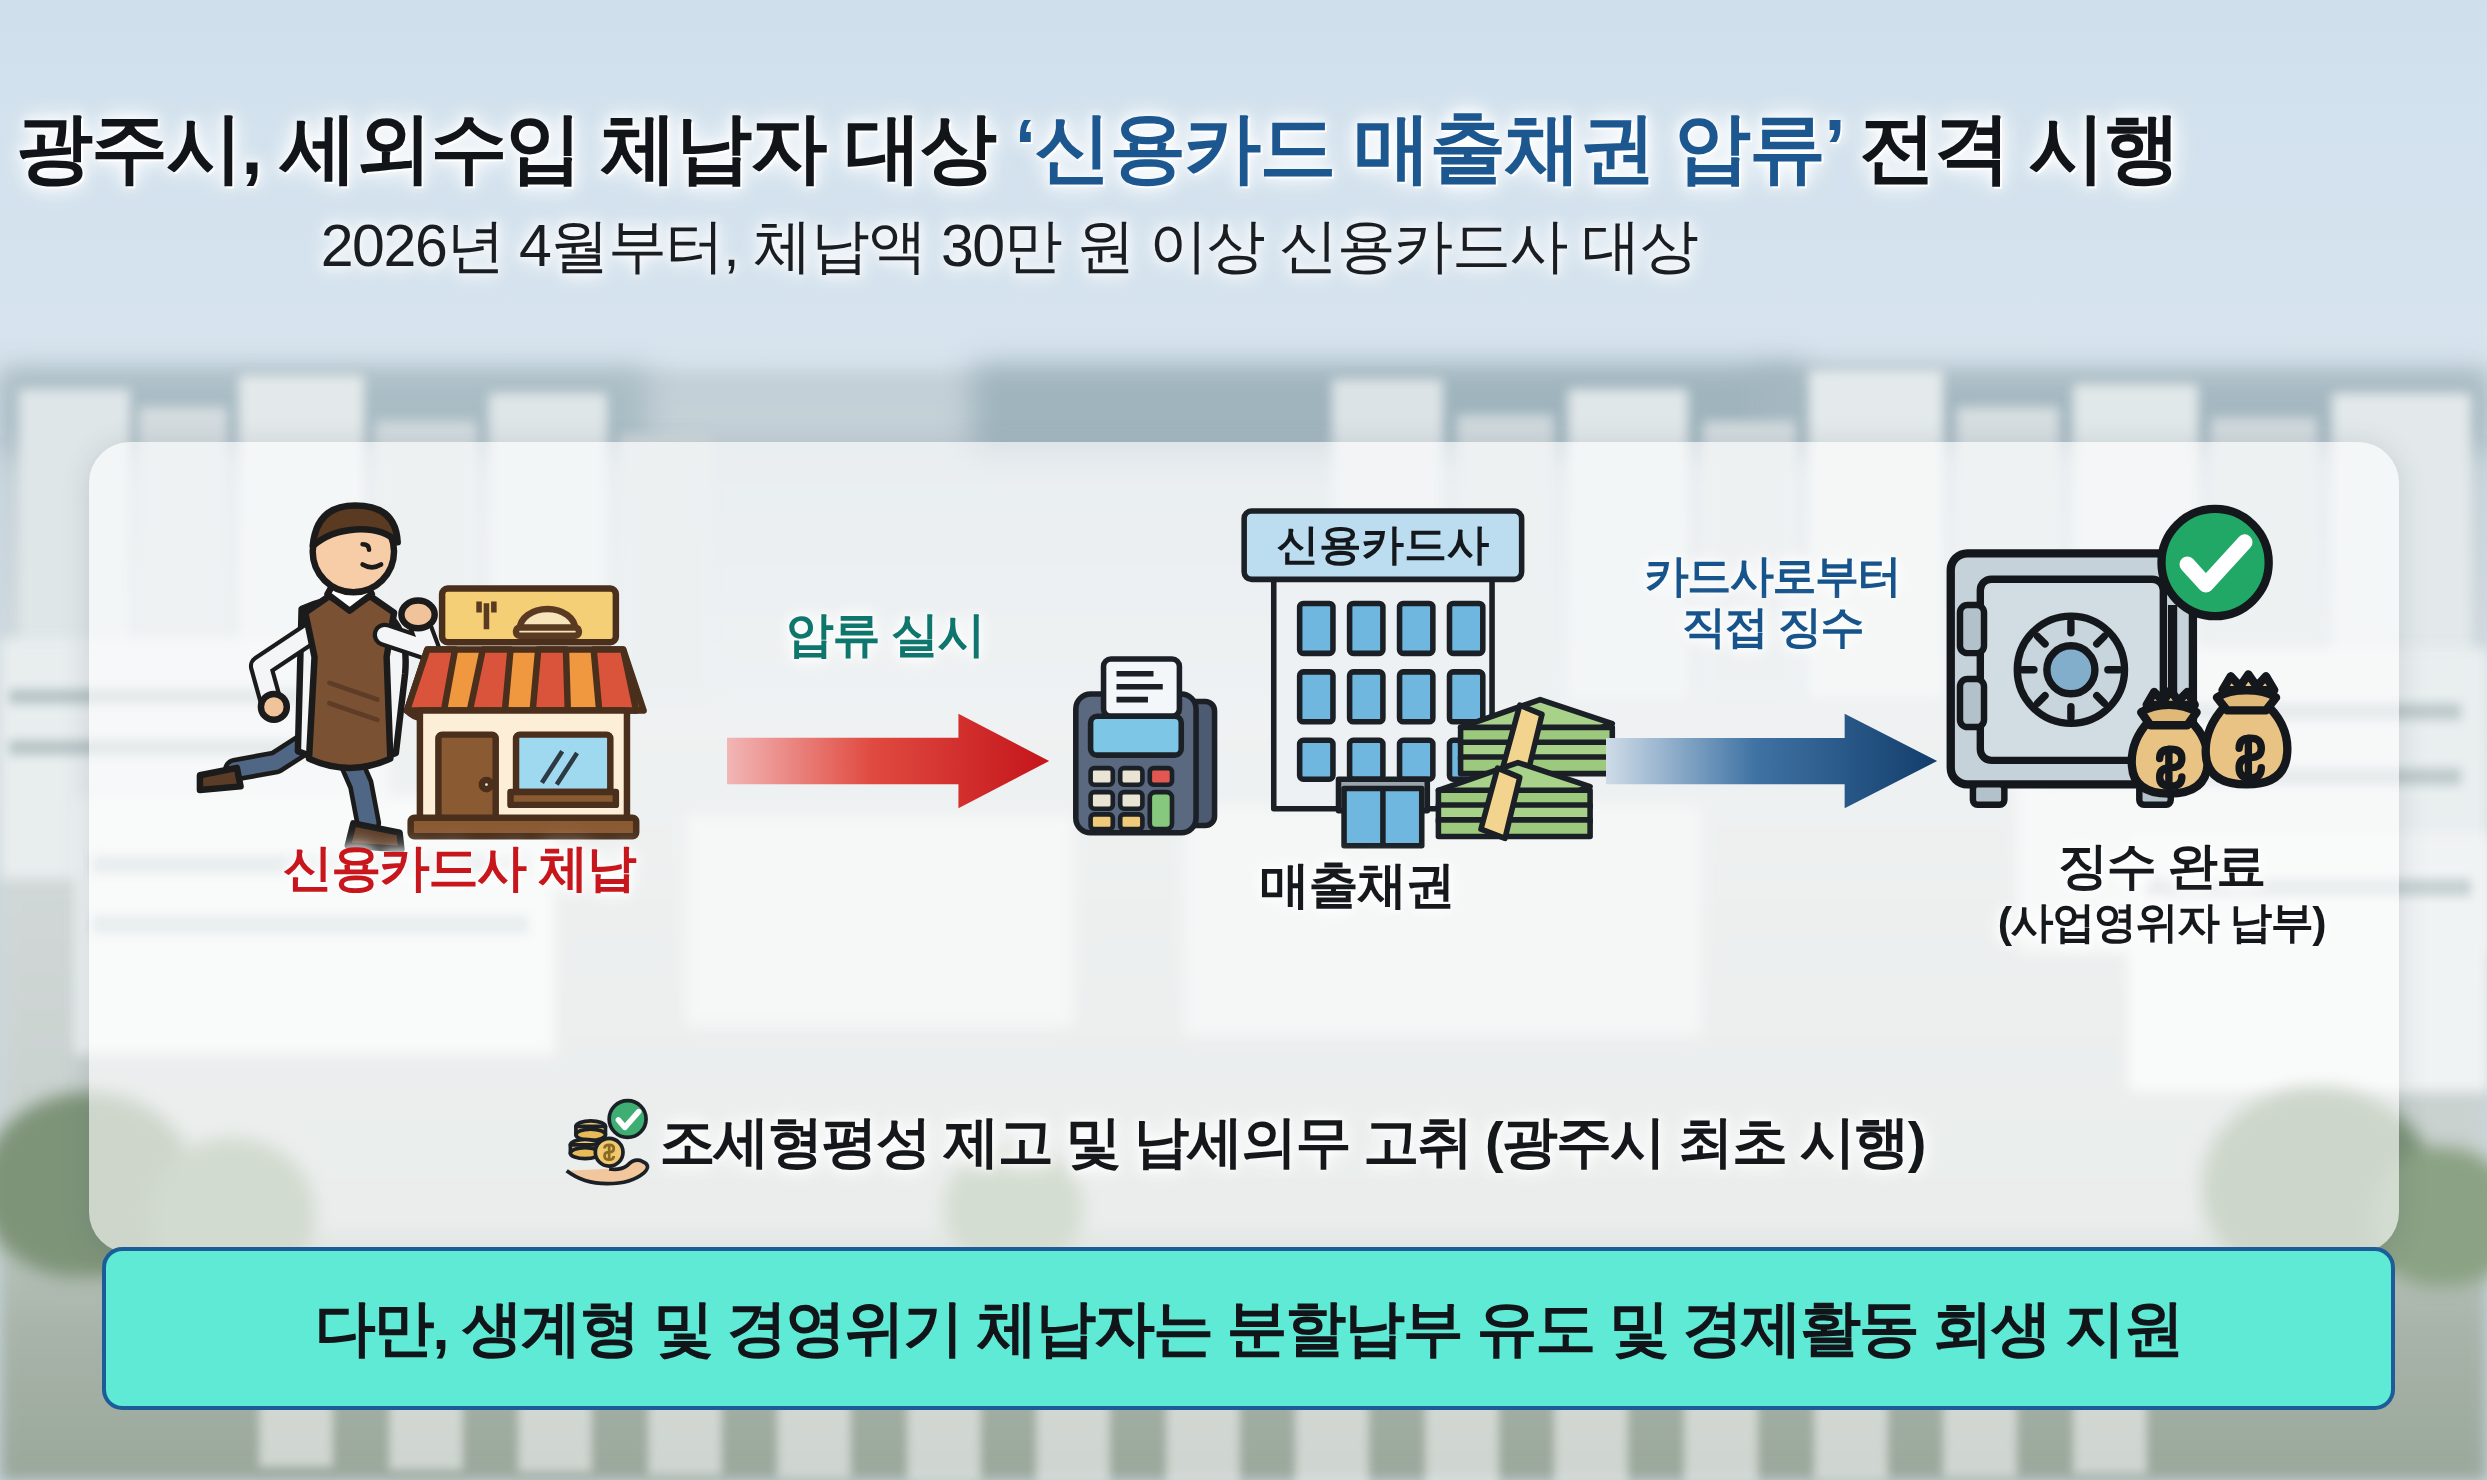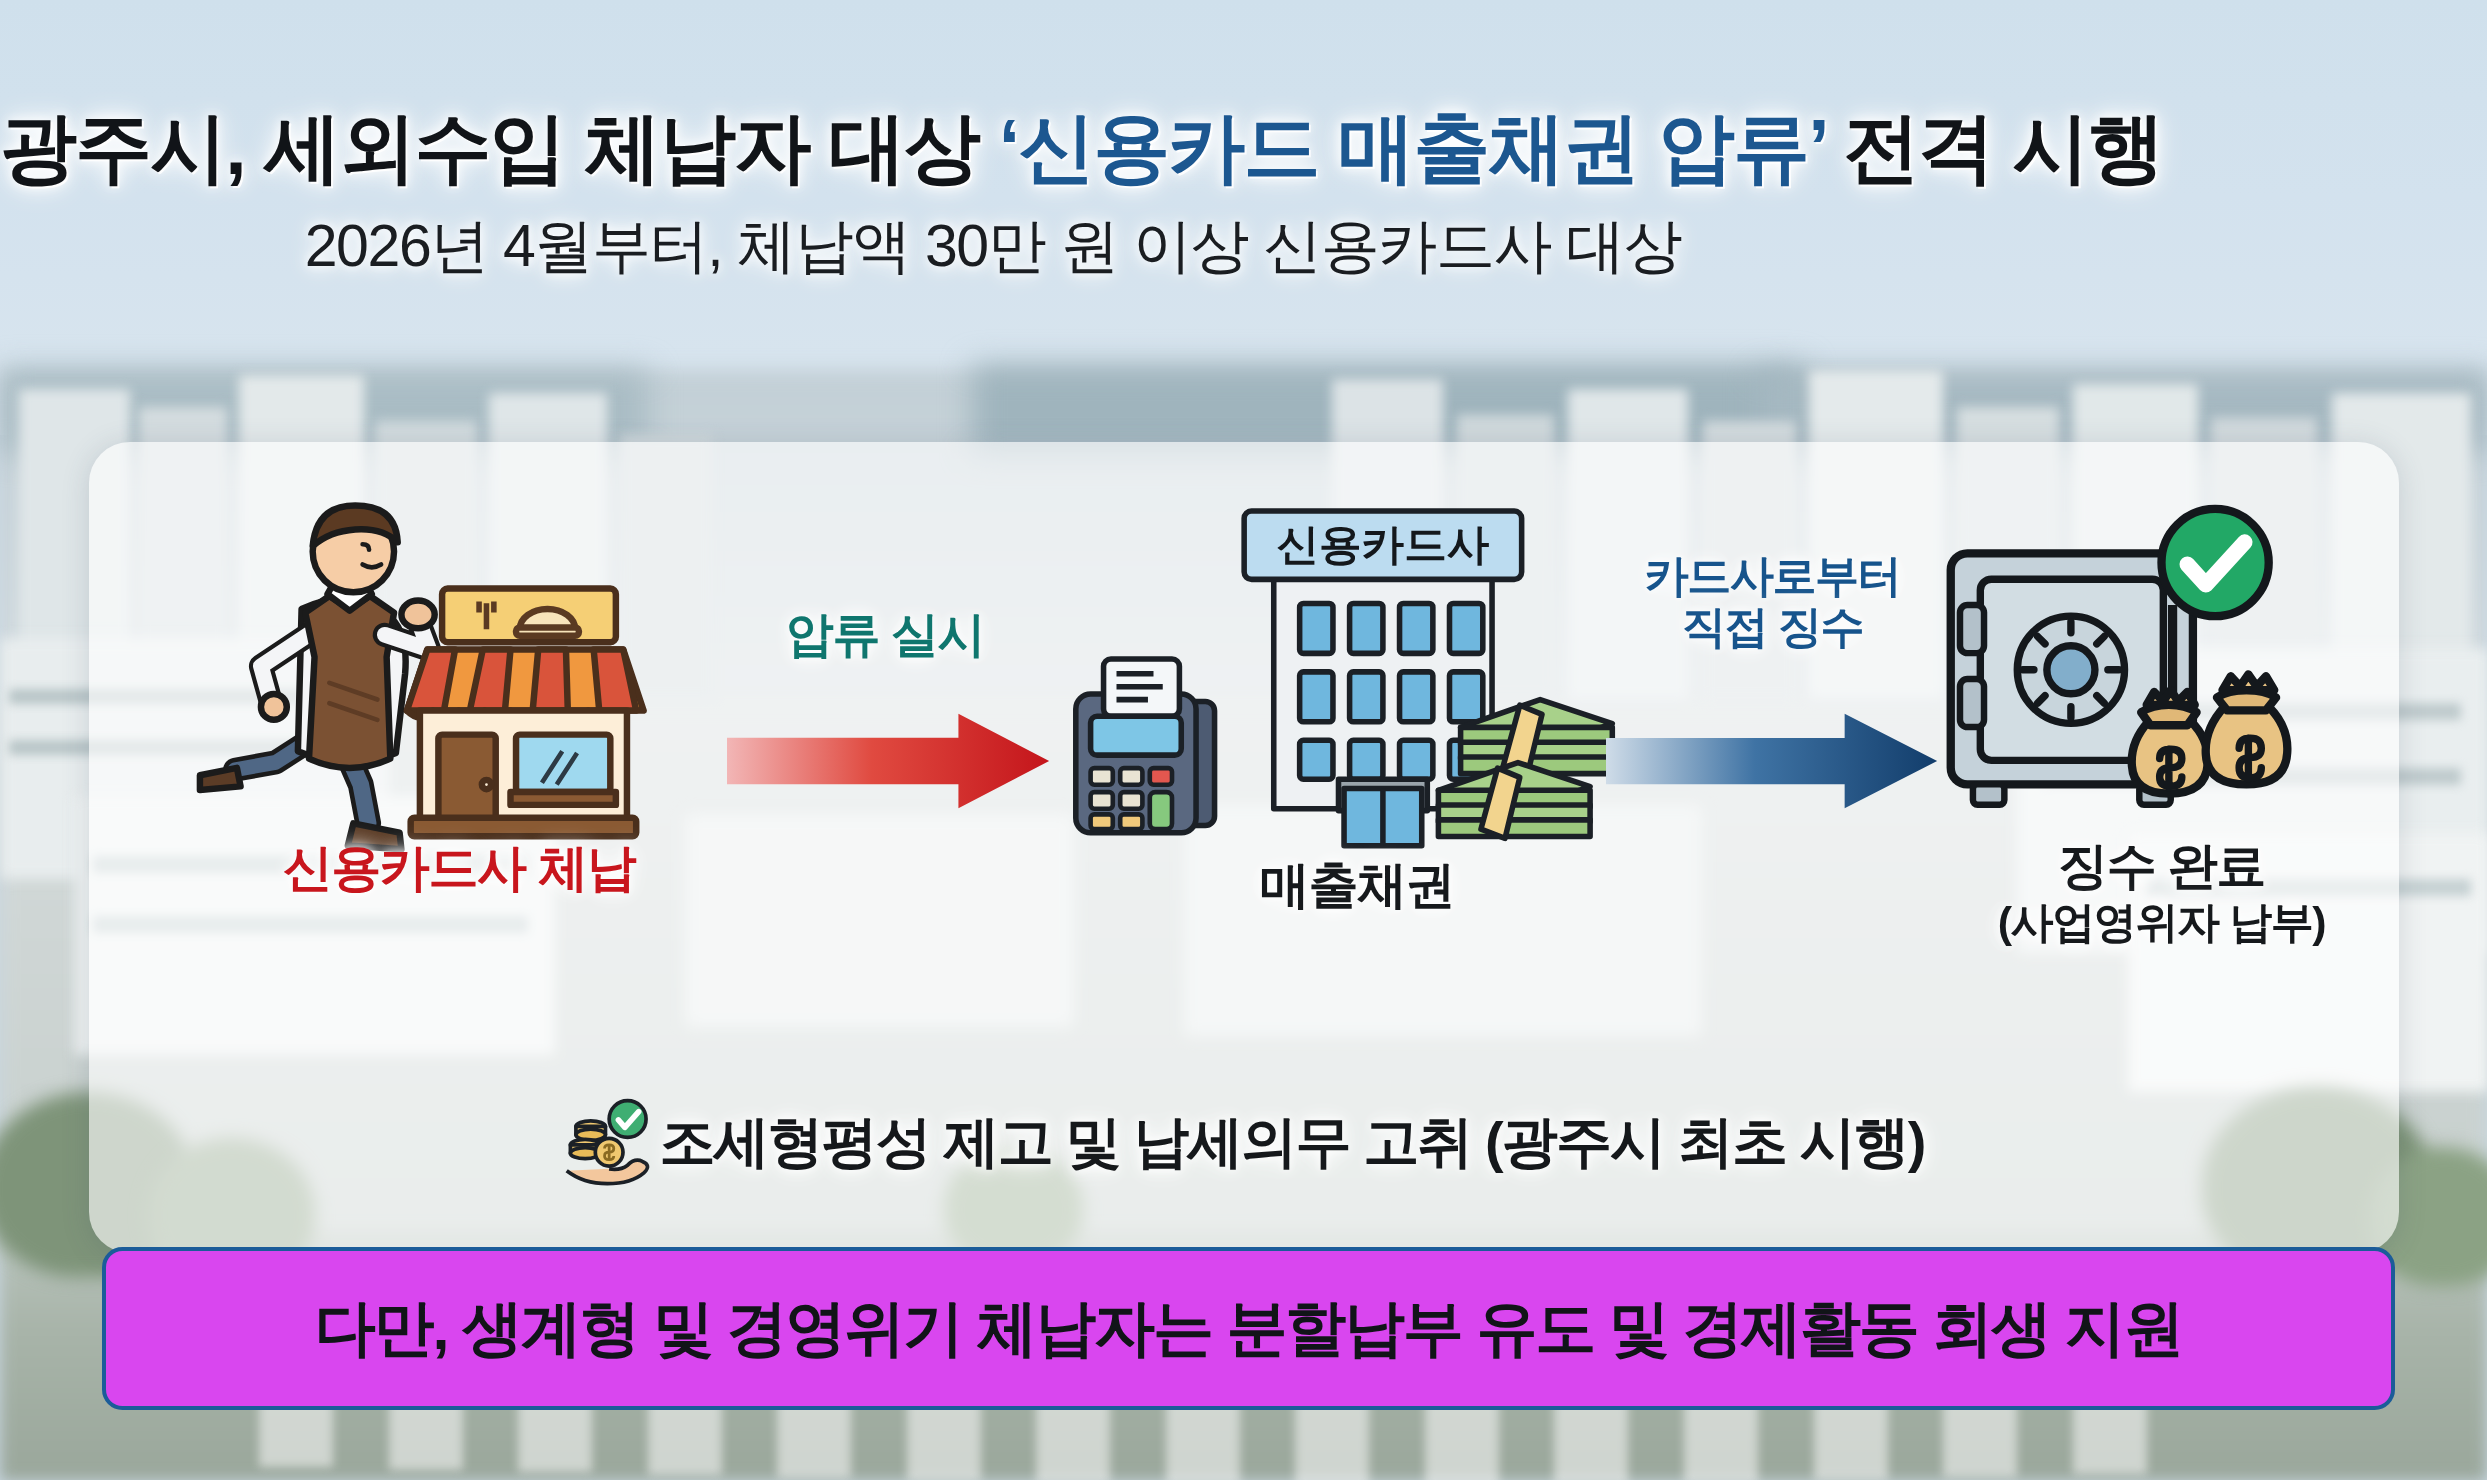--- a/index.html
+++ b/index.html
@@ -18,21 +18,21 @@
     background:linear-gradient(180deg,#c2cfd6 0%,#cdd7dc 55%,#d7dee1 100%);filter:blur(9.3px);}
   .bg-low{position:absolute;left:0;top:703px;width:2487px;height:555px;
     background:linear-gradient(180deg,#d5dcdd 0%,#cfd6d5 40%,#c6cfcc 100%);filter:blur(8.3px);}
   .bg-ground{position:absolute;left:0;top:1231px;width:2487px;height:250px;
     background:linear-gradient(180deg,#b9c4bd 0%,#a8b4a9 40%,#9aa79b 100%);filter:blur(7.4px);}
   .blk{position:absolute;border-radius:2.8px;filter:blur(5.6px);}
   .tree{position:absolute;border-radius:50% 50% 45% 45%;filter:blur(8.3px);}
   .roadline{position:absolute;background:rgba(250,250,250,.55);filter:blur(4.6px);}
 
   
-  .head{position:absolute;left:0;top:0;width:1986px;text-align:center;z-index:5;}
+  .head{position:absolute;left:16px;top:0;width:1986px;text-align:center;z-index:5;}
   .title{
     margin:0;padding-top:109px;
     font-size:77px;font-weight:bold;letter-spacing:-1.9px;color:#111418;
     text-shadow:0 0 11px #fff,0 0 20.4px #fff,0 0 30px #fff,1.9px 1.9px 0 rgba(255,255,255,.9);
     white-space:nowrap;line-height:1;
   }
   .title .hl{color:#1c5790;}
   .subtitle{
     margin:0;padding-top:31px;
     font-size:59px;font-weight:500;letter-spacing:-1.4px;color:#1a1d21;
@@ -78,21 +78,21 @@
     display:flex;align-items:center;justify-content:center;
   }
   .benefit-text{
     font-size:56px;font-weight:bold;letter-spacing:-1.9px;color:#15181b;
     text-shadow:0 0 8.3px #fff,0 0 16.7px #fff,0 0 26px #fff;white-space:nowrap;
   }
 
   
   .banner{
     position:absolute;left:102px;top:1247px;width:2285px;height:155px;z-index:8;
-    background:#d946ef;border:4.6px solid #1b5c99;border-radius:20.4px;
+    background:#5eead4;border:4.6px solid #1b5c99;border-radius:20.4px;
     display:flex;align-items:center;justify-content:center;
   }
   .banner-text{
     font-size:61px;font-weight:bold;letter-spacing:-2.2px;color:#111418;white-space:nowrap;
   }
 
   svg{display:block;overflow:visible;}
 </style>
 </head>
 <body>

